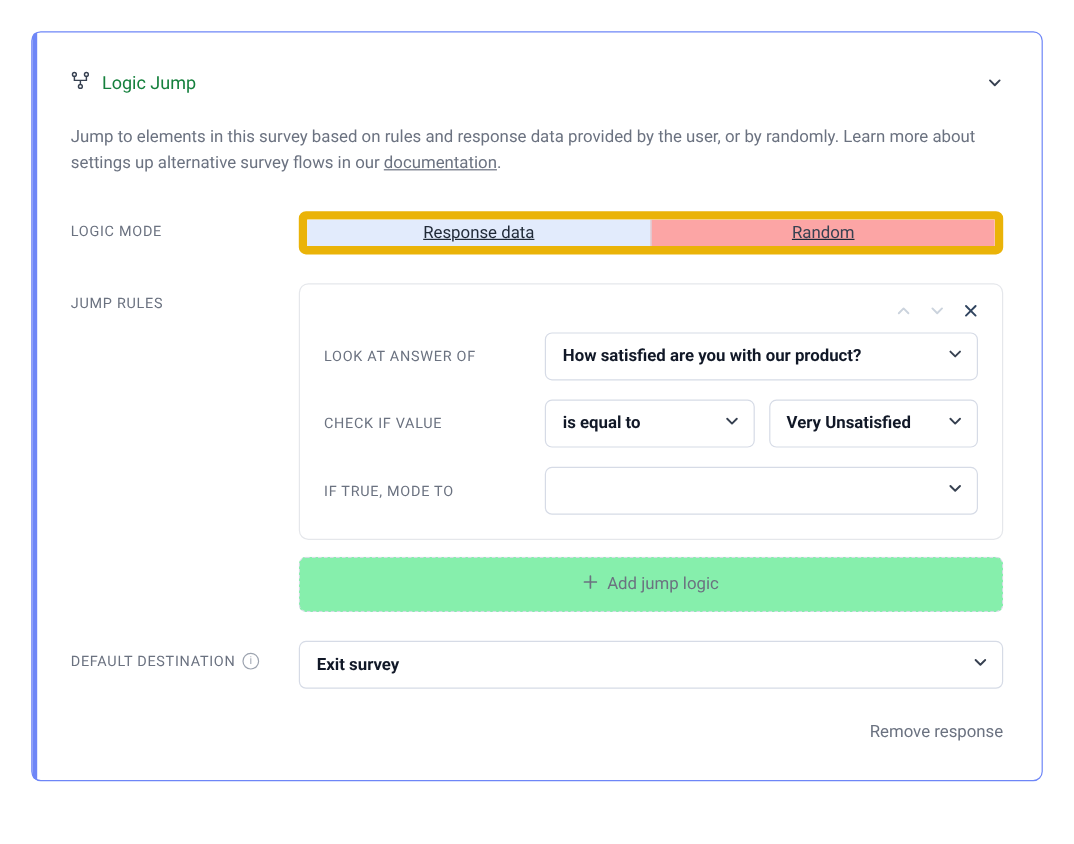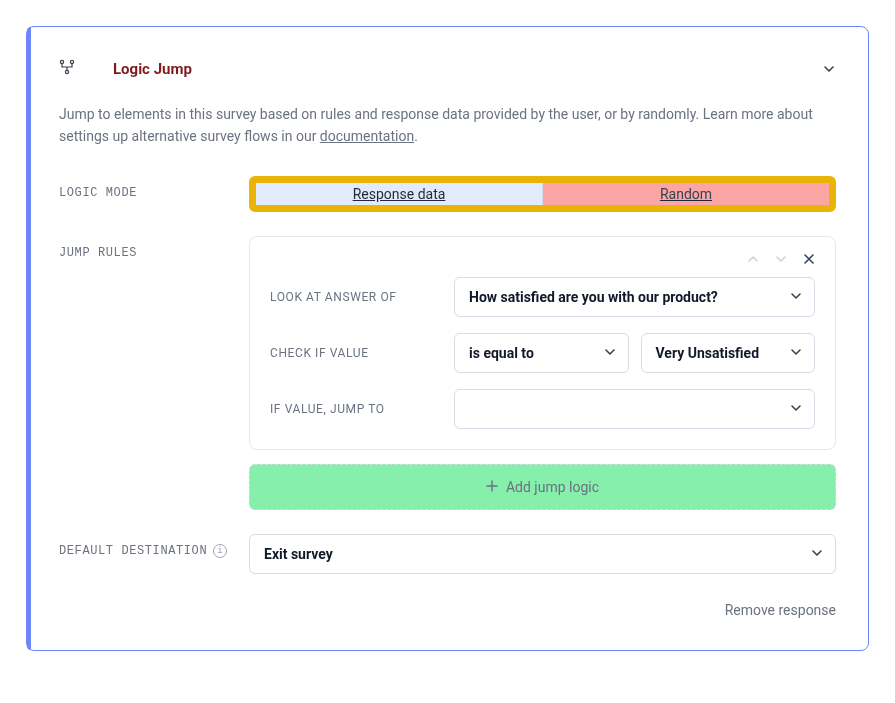--- a/index.html
+++ b/index.html
@@ -32,23 +32,22 @@
     justify-content: space-between;
     margin-bottom: 24px;
   }
   .panel-title-wrap {
     display: flex;
     align-items: center;
     gap: 10px;
   }
   .panel-title {
     font-size: 15px;
-    font-weight: 700;
-    color: #7f1d1d;
-    margin-left: 28px;
+    font-weight: 400;
+    color: #15803d;
   }
   .collapse-icon svg { display:block; }
   .description {
     color: #6b7280;
     font-size: 14px;
     line-height: 1.6;
     margin-bottom: 28px;
   }
   .description a {
     color: #6b7280;
@@ -60,21 +59,20 @@
     align-items: flex-start;
     margin-bottom: 24px;
   }
   .row-label {
     width: 190px;
     flex-shrink: 0;
     font-size: 12px;
     letter-spacing: 0.6px;
     color: #6b7280;
     padding-top: 10px;
-    font-family: Liberation Mono, monospace;
   }
   .row-label.with-info {
     display: flex;
     align-items: center;
     gap: 6px;
     padding-top: 10px;
   }
   .row-content { flex: 1; }
   .segmented {
     display: flex;
@@ -289,21 +287,21 @@
               <span class="select-caret">
                 <svg width="12" height="12" viewBox="0 0 12 12">
                     <path d="M2 4 L6 8 L10 4" stroke="#374151" stroke-width="1.6" fill="none" stroke-linecap="round" stroke-linejoin="round"></path>
                   </svg>
               </span>
             </div>
           </div>
         </div>
 
         <div class="rule-field">
-          <div class="rule-field-label">IF VALUE, JUMP TO</div>
+          <div class="rule-field-label">IF TRUE, MODE TO</div>
           <div class="rule-field-controls">
             <div class="select">
               <span class="select-caret">
                 <svg width="12" height="12" viewBox="0 0 12 12">
                     <path d="M2 4 L6 8 L10 4" stroke="#374151" stroke-width="1.6" fill="none" stroke-linecap="round" stroke-linejoin="round"></path>
                   </svg>
               </span>
             </div>
           </div>
         </div>

